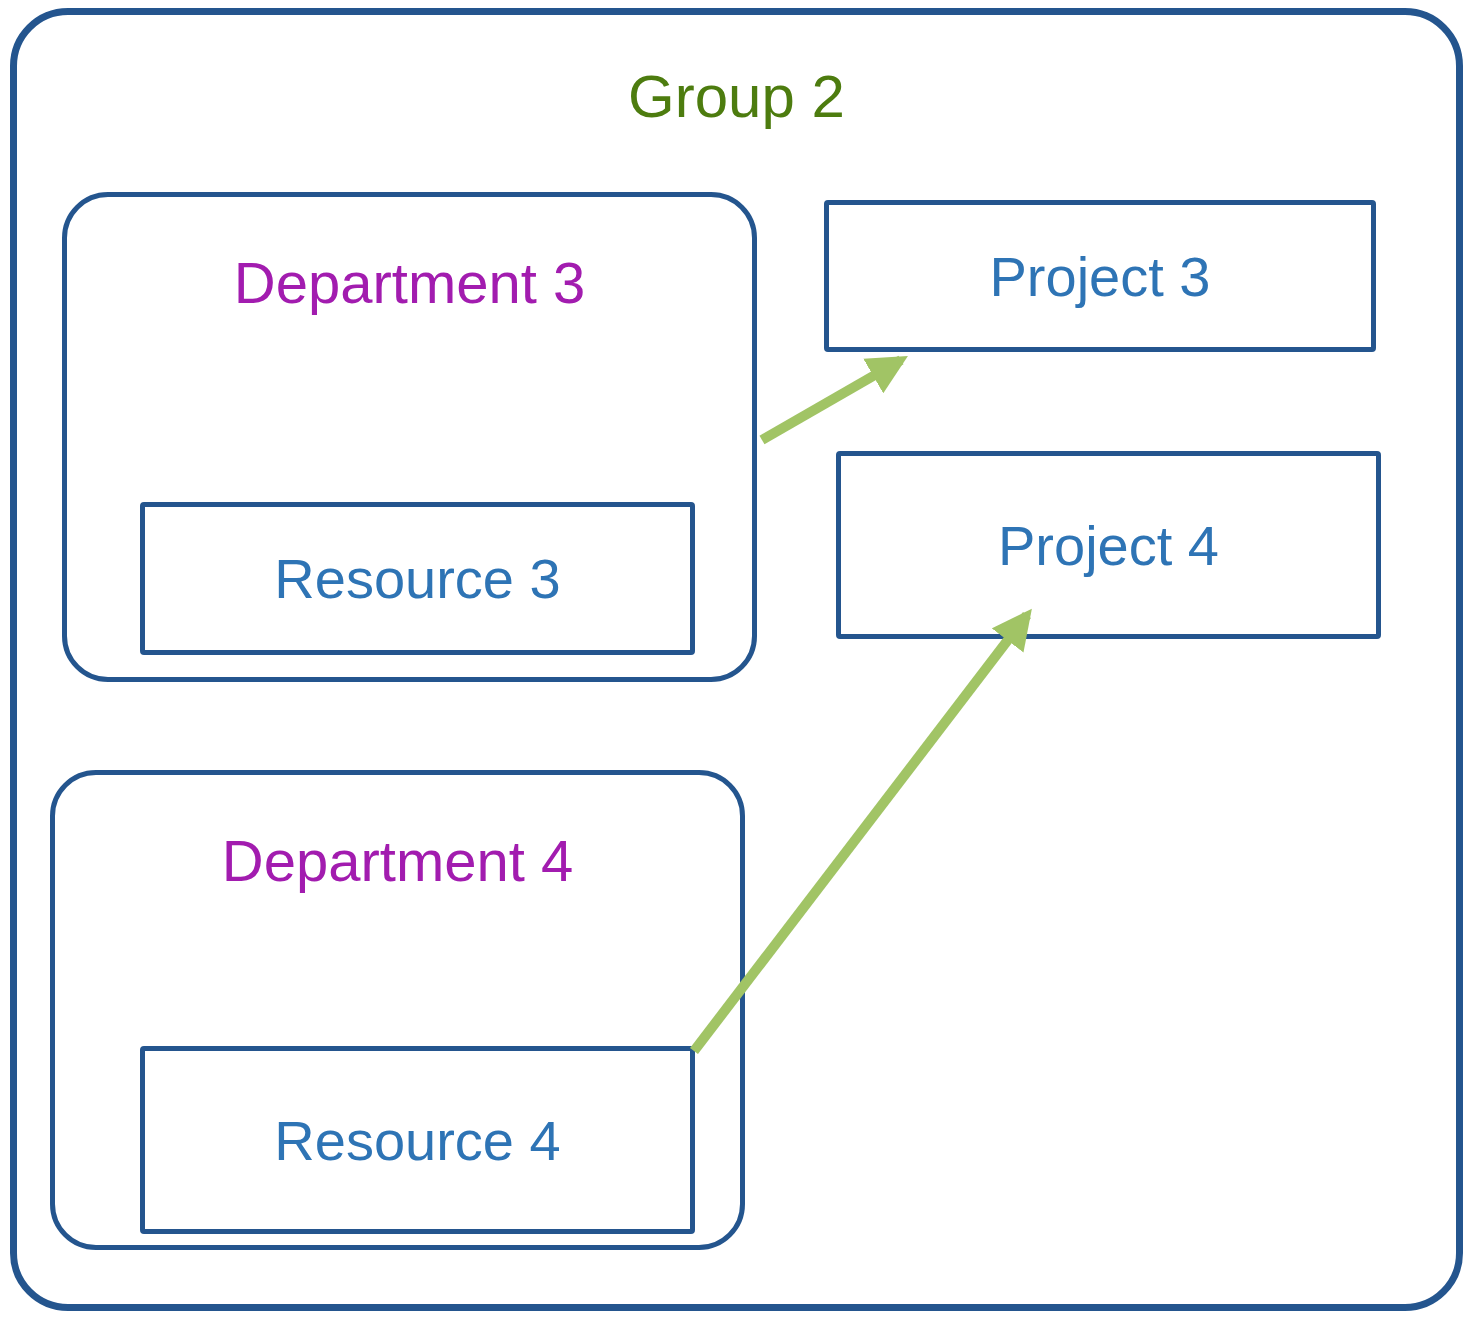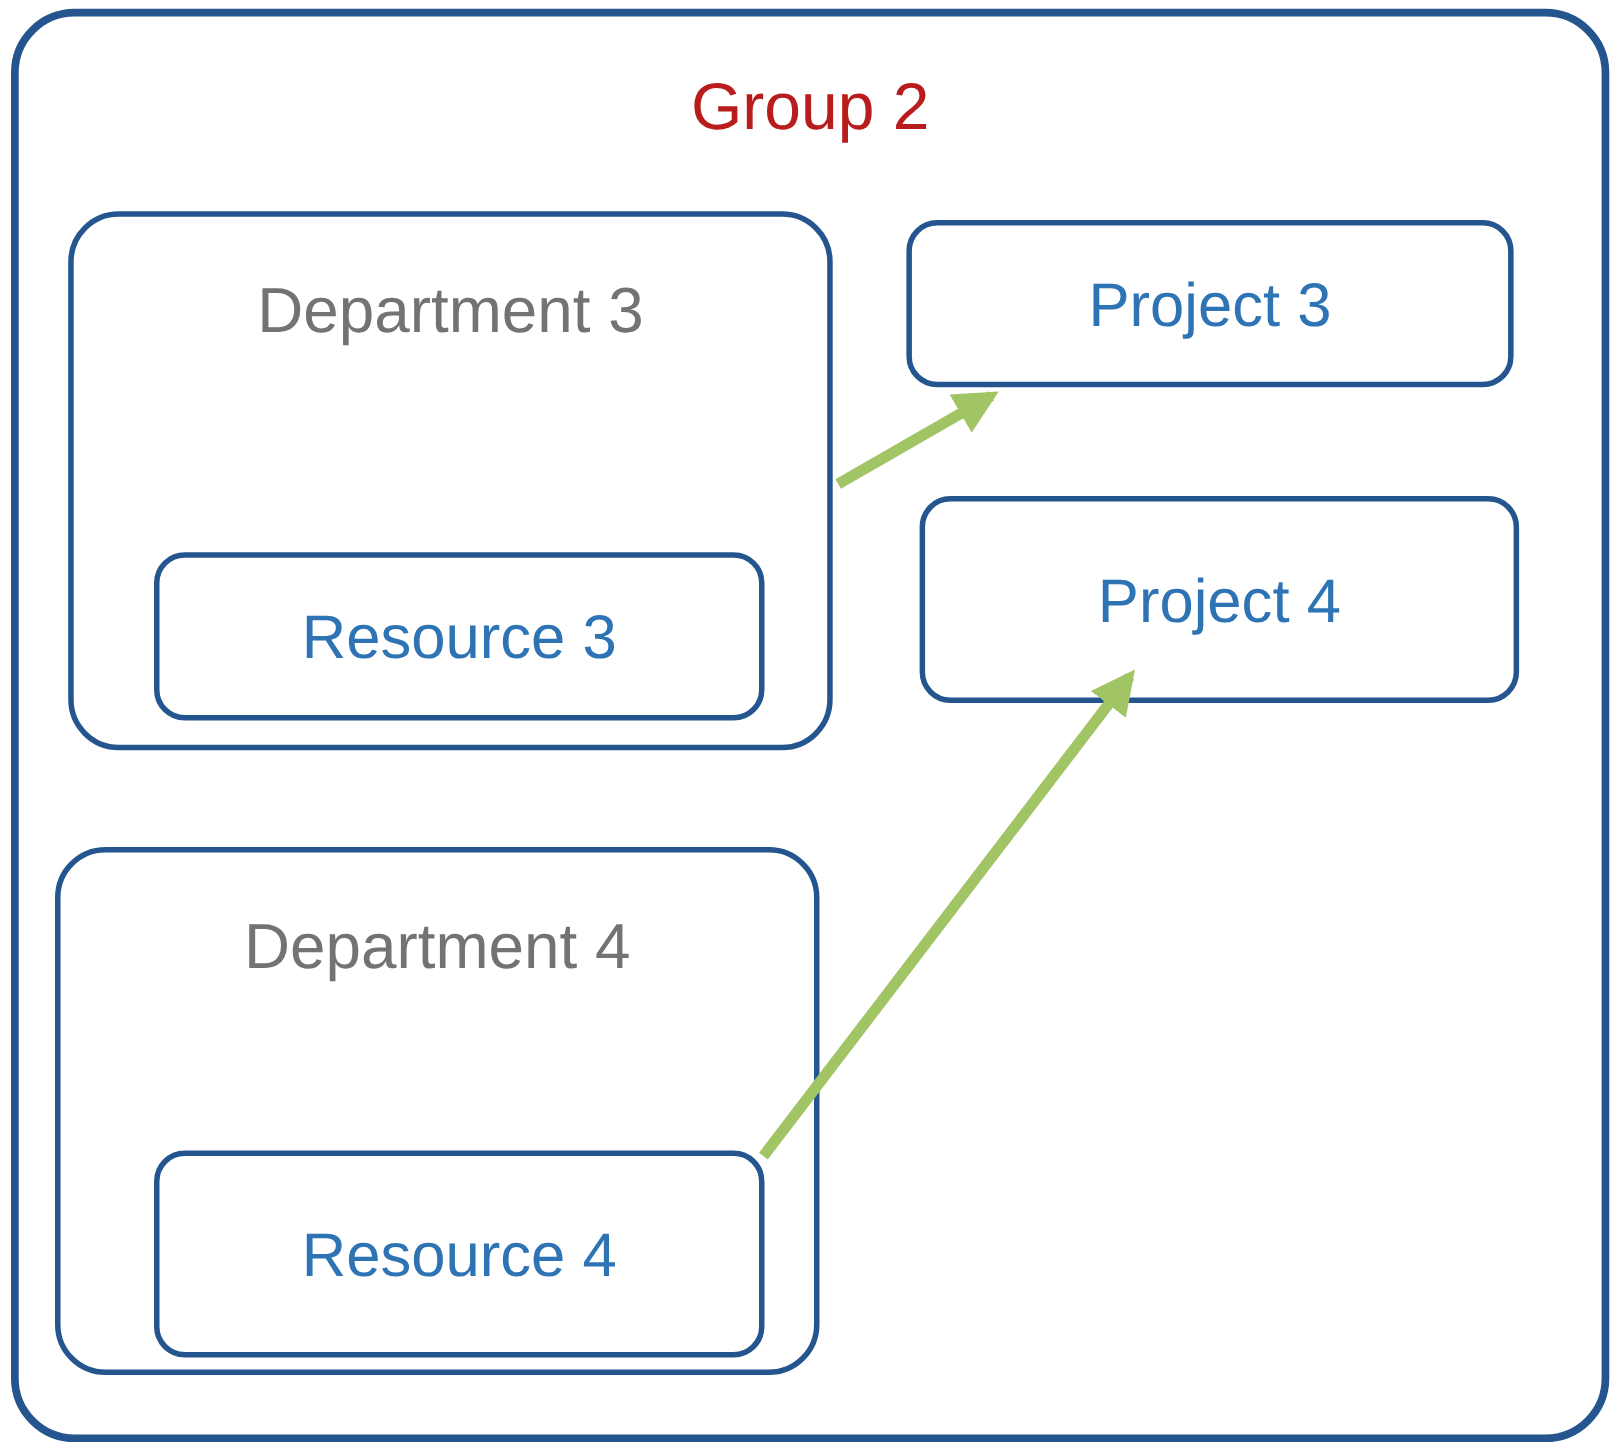--- a/index.html
+++ b/index.html
@@ -28,40 +28,40 @@
     border: 7px solid #24558E;
     border-radius: 58px;
   }
   .group-title {
     position: absolute;
     left: 10px;
     top: 62px;
     width: 1453px;
     text-align: center;
     font-size: 60px;
-    color: #b91c1c;
+    color: #4d7c0f;
   }
   .dept-box {
     border: 5px solid #24558E;
     border-radius: 46px;
   }
   .dept3 { left: 62px;  top: 192px; width: 695px; height: 490px; }
   .dept4 { left: 50px;  top: 770px; width: 695px; height: 480px; }
   .dept-label {
     position: absolute;
     left: 0;
     top: 52px;
     width: 100%;
     text-align: center;
     font-size: 58px;
-    color: #737373;
+    color: #a21caf;
   }
   .inner-box {
     border: 5px solid #24558E;
-    border-radius: 28px;
+    border-radius: 4px;
     display: flex;
     align-items: center;
     justify-content: center;
   }
   .res3 { left: 140px; top: 472px;  width: 555px; height: 153px; margin-top: 30px; }
   .res4 { left: 140px; top: 1046px; width: 555px; height: 188px; }
   .proj3 { left: 824px; top: 200px; width: 552px; height: 152px; }
   .proj4 { left: 836px; top: 451px; width: 545px; height: 188px; }
   .node-label {
     font-size: 56px;

